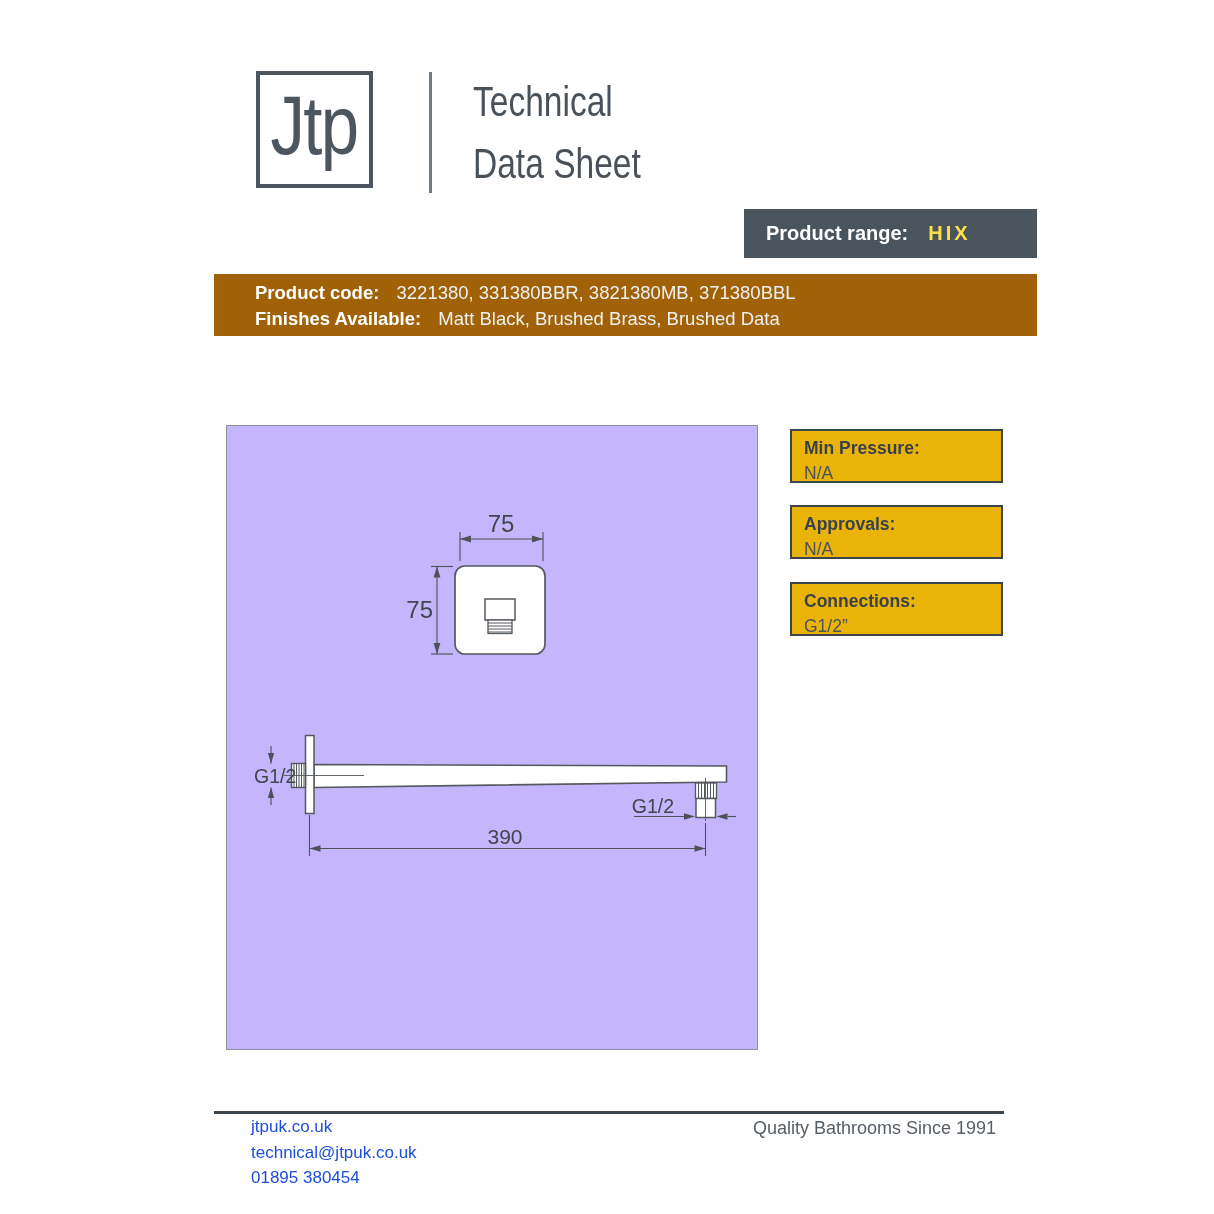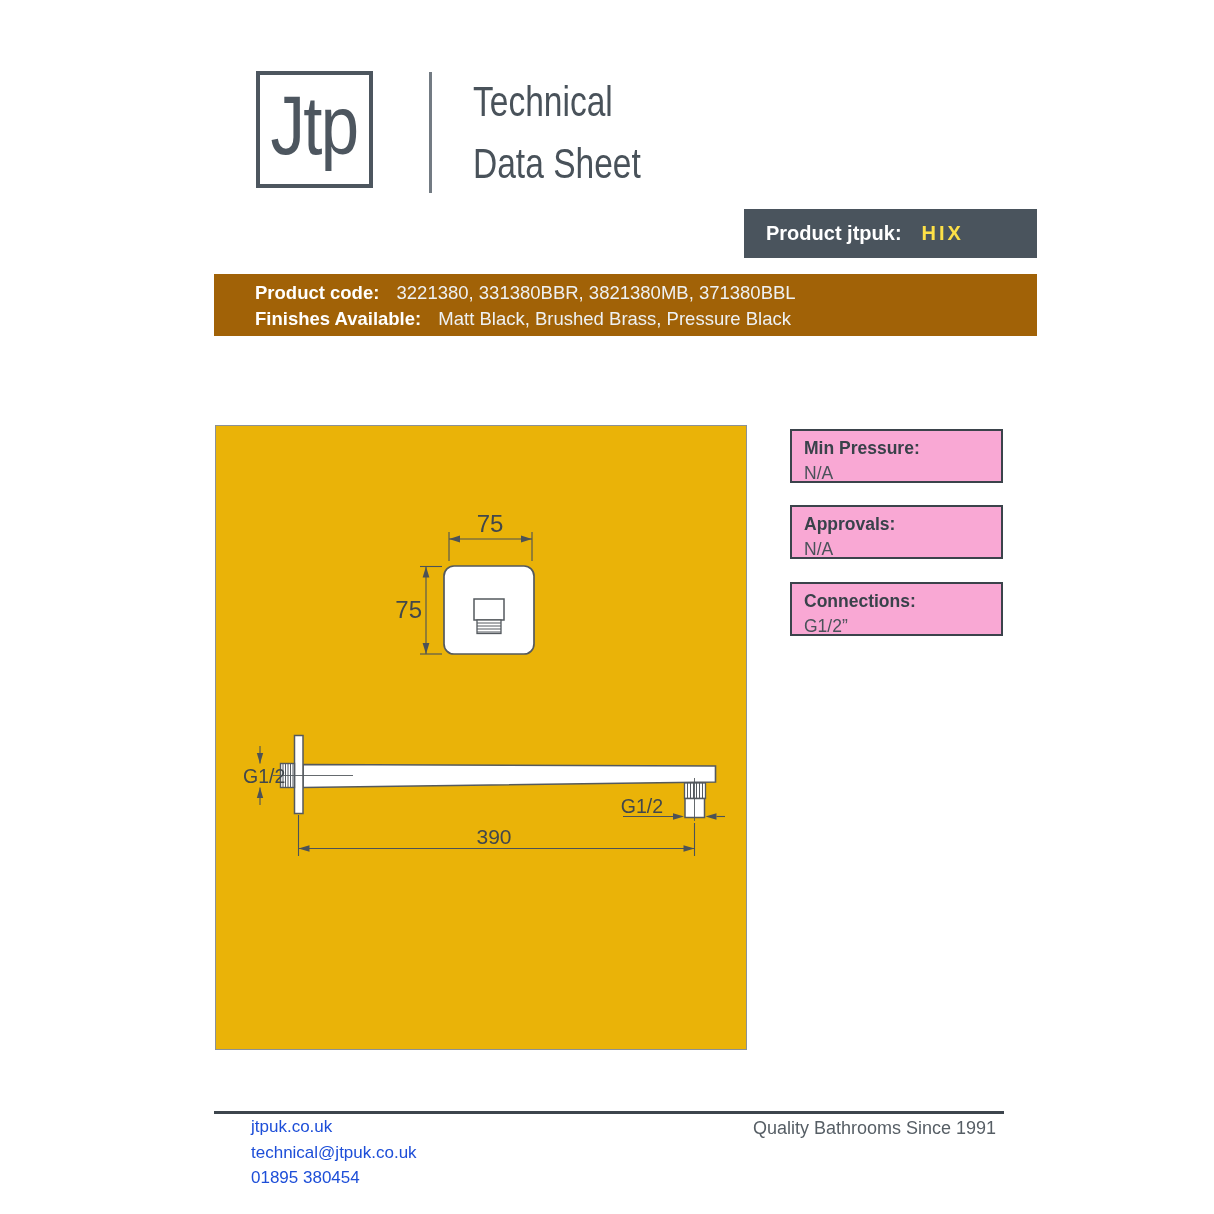--- a/index.html
+++ b/index.html
@@ -37,27 +37,27 @@
   .code-banner{
     position:absolute;left:214px;top:274px;width:823px;height:62px;
     background:#a16207;color:#ffffff;box-sizing:border-box;
     padding:6px 0 0 41px;font-size:18.5px;line-height:26px;
   }
   .code-banner .row{white-space:nowrap;}
   .code-banner .lbl{font-weight:700;}
   .code-banner .val{margin-left:12px;color:#eef1f3;font-weight:400;}
   
   .drawing-box{
-    position:absolute;left:215px;top:425px;width:530px;height:623px;
-    border:1.5px solid #8b9196;box-sizing:content-box;background:#eab308;
+    position:absolute;left:226px;top:425px;width:530px;height:623px;
+    border:1.5px solid #8b9196;box-sizing:content-box;background:#c4b5fd;
   }
   
   .spec-box{
     position:absolute;left:790px;width:213px;height:54px;
-    border:2px solid #3b434b;box-sizing:border-box;background:#f9a8d4;
+    border:2px solid #3b434b;box-sizing:border-box;background:#eab308;
     padding:6px 12px 0 12px;
   }
   .spec-label{font-size:17.5px;font-weight:700;color:#39424a;line-height:22px;}
   .spec-value{font-size:17.5px;font-weight:400;color:#4a525a;line-height:22px;margin-top:3px;}
   
   .footer-rule{
     position:absolute;left:214px;top:1111px;width:790px;height:2.5px;background:#3d454d;
   }
   .footer-contact{
     position:absolute;left:251px;top:1114px;font-size:17px;line-height:25.5px;color:#1d4ed8;
@@ -76,32 +76,32 @@
   <div class="logo-box">
     <div class="logo-text">Jtp</div>
   </div>
   <div class="header-sep"></div>
   <div class="doc-title">
     <div>Technical</div>
     <div>Data Sheet</div>
   </div>
 
   <div class="range-banner">
-    <span class="lbl">Product jtpuk:</span>
+    <span class="lbl">Product range:</span>
     <span class="val">HIX</span>
   </div>
 
   <div class="code-banner">
     <div class="row">
       <span class="lbl">Product code:</span>
       <span class="val">3221380, 331380BBR, 3821380MB, 371380BBL</span>
     </div>
     <div class="row">
       <span class="lbl">Finishes Available:</span>
-      <span class="val">Matt Black, Brushed Brass, Pressure Black</span>
+      <span class="val">Matt Black, Brushed Brass, Brushed Data</span>
     </div>
   </div>
 
   <div class="drawing-box">
     <svg width="530" height="623" viewBox="0 0 530 623">
 
       <g stroke="#54595e" fill="none">
         <rect x="228" y="140" width="90" height="88" rx="10" stroke-width="1.7" fill="#ffffff"></rect>
 
         <rect x="258" y="173" width="30" height="21" stroke-width="1.5" fill="#ffffff"></rect>

